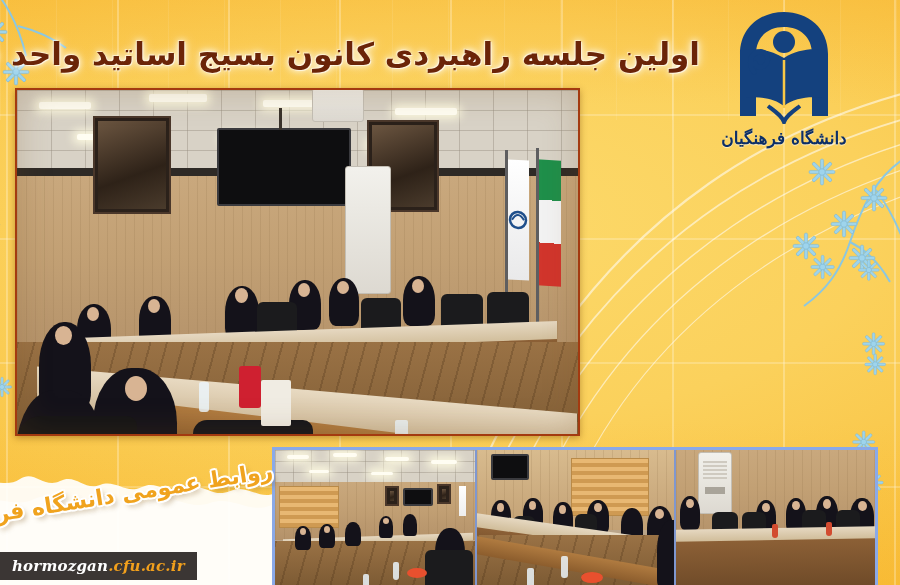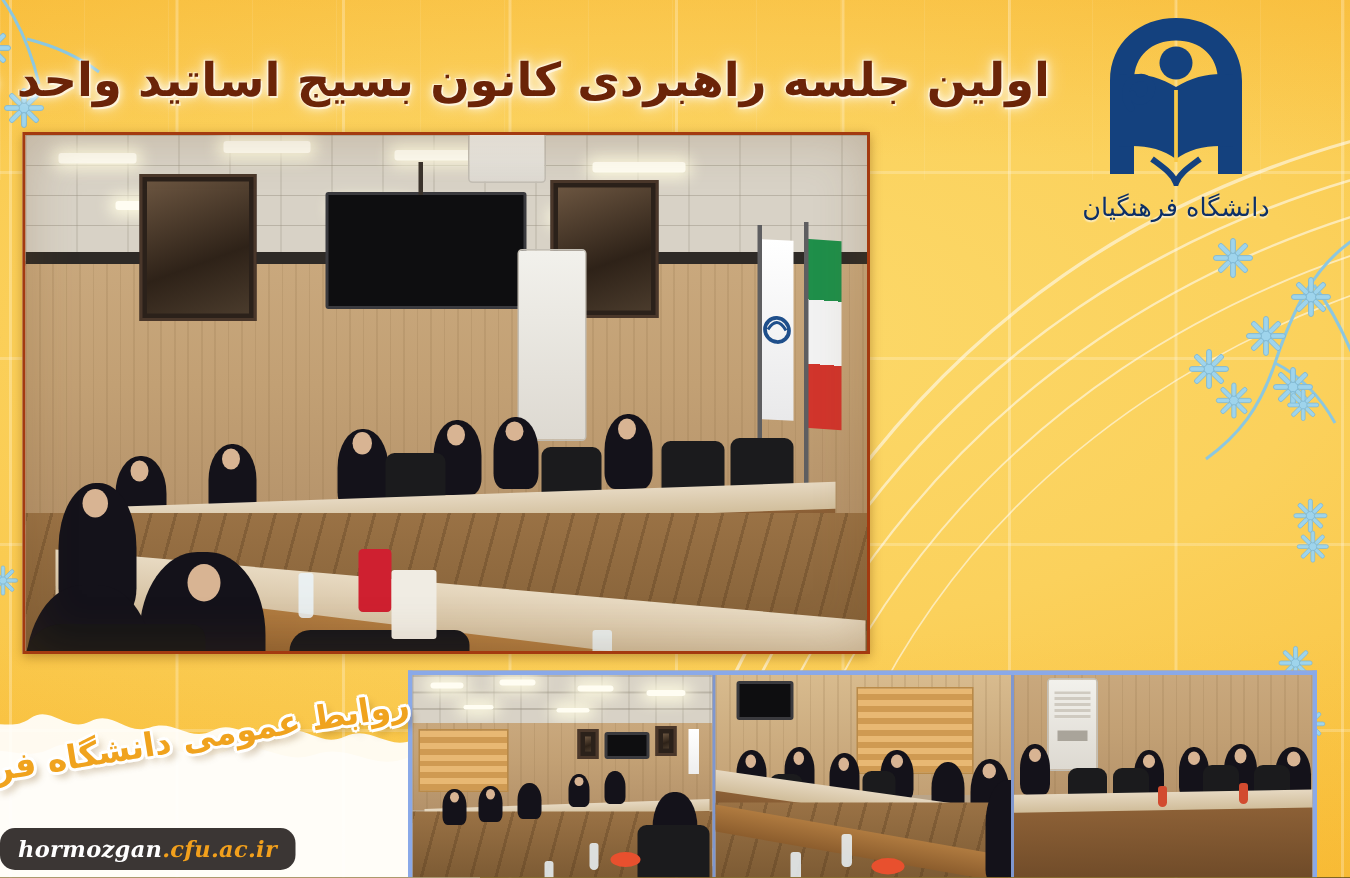--- a/index.html
+++ b/index.html
@@ -87,21 +87,21 @@
     position: absolute;
     right: 26px; top: 6px;
     width: 180px;
     text-align: center;
   }
   .logo-mark { width: 120px; height: 118px; margin: 0 auto; display:block; }
   .logo-l1, .logo-l2 {
     direction: rtl;
     color: #0d2f66;
     font-family: "DejaVu Serif", serif;
-    font-weight: normal;
+    font-weight: bold;
     text-shadow: 0 1px 1px rgba(255,255,255,0.6);
   }
   .logo-l1 { font-size: 17px; margin-top: 4px; letter-spacing: -1px; }
   .logo-l2 { font-size: 17px; margin-top: 3px; letter-spacing: -1px; }
 
   
   .main-photo {
     position: absolute;
     left: 15px; top: 88px;
     width: 565px; height: 348px;
@@ -156,21 +156,20 @@
     position: absolute;
     left: 0px; top: 552px;
     background: #3b3634;
     padding: 5px 12px 5px 12px;
     font-family: "DejaVu Serif", serif;
     font-style: italic;
     font-weight: bold;
     font-size: 15px;
     letter-spacing: 0.2px;
     white-space: nowrap;
-    border-radius: 10px;
   }
   .url-badge .u1 { color: #ffffff; }
   .url-badge .u2 { color: #f2a01c; }
 
   
   .scene { position:absolute; inset:0; }
   .ceil { position:absolute; left:0; right:0; top:0; background:#d8d2c6; }
   .ceil-grid { position:absolute; inset:0;
     background-image:
       linear-gradient(to right, rgba(150,142,128,.45) 0 1px, transparent 1px),

